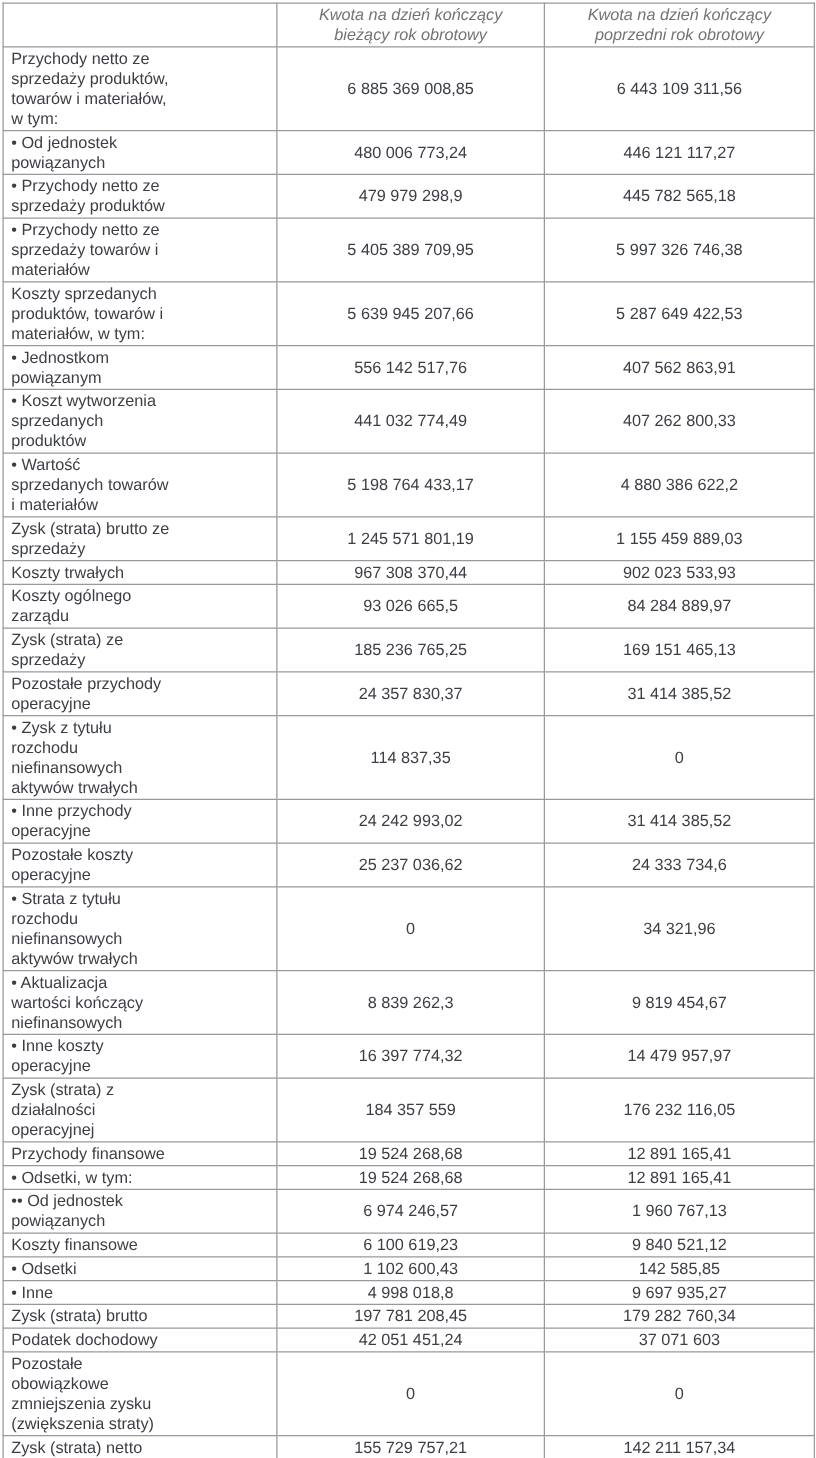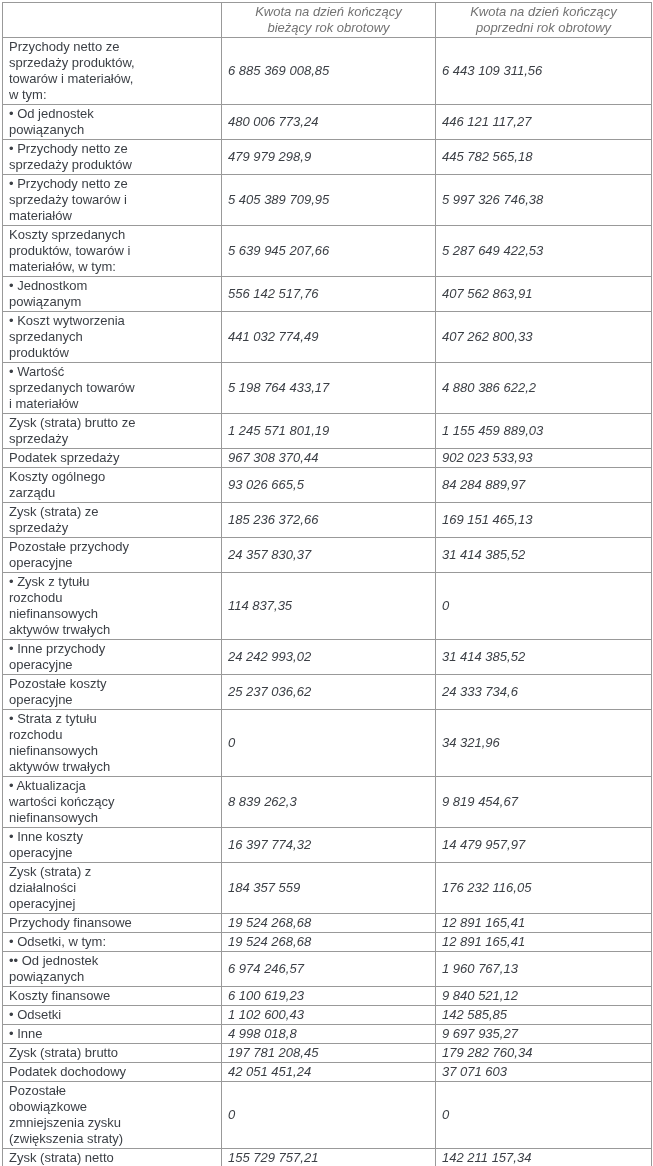--- a/index.html
+++ b/index.html
@@ -34,23 +34,22 @@
     font-weight: normal;
     text-align: center;
     color: #737373;
     padding: 1px 4px;
     font-style: italic;
   }
   td.lbl {
     text-align: left;
   }
   td.val {
-    text-align: left;
+    text-align: center;
     padding: 1px 4px;
-    font-style: italic;
   }
 </style>
 </head>
 <body>
 
 <div class="page">
   <table class="fin">
     <colgroup>
       <col style="width:219px">
       <col style="width:214px">
@@ -120,34 +119,34 @@
           <td class="val">5 198 764 433,17</td>
           <td class="val">4 880 386 622,2</td>
         </tr>
         <tr>
           <td class="lbl">Zysk (strata) brutto ze
 sprzedaży</td>
           <td class="val">1 245 571 801,19</td>
           <td class="val">1 155 459 889,03</td>
         </tr>
         <tr>
-          <td class="lbl">Podatek sprzedaży</td>
+          <td class="lbl">Koszty trwałych</td>
           <td class="val">967 308 370,44</td>
           <td class="val">902 023 533,93</td>
         </tr>
         <tr>
           <td class="lbl">Koszty ogólnego
 zarządu</td>
           <td class="val">93 026 665,5</td>
           <td class="val">84 284 889,97</td>
         </tr>
         <tr>
           <td class="lbl">Zysk (strata) ze
 sprzedaży</td>
-          <td class="val">185 236 372,66</td>
+          <td class="val">185 236 765,25</td>
           <td class="val">169 151 465,13</td>
         </tr>
         <tr>
           <td class="lbl">Pozostałe przychody
 operacyjne</td>
           <td class="val">24 357 830,37</td>
           <td class="val">31 414 385,52</td>
         </tr>
         <tr>
           <td class="lbl">• Zysk z tytułu

